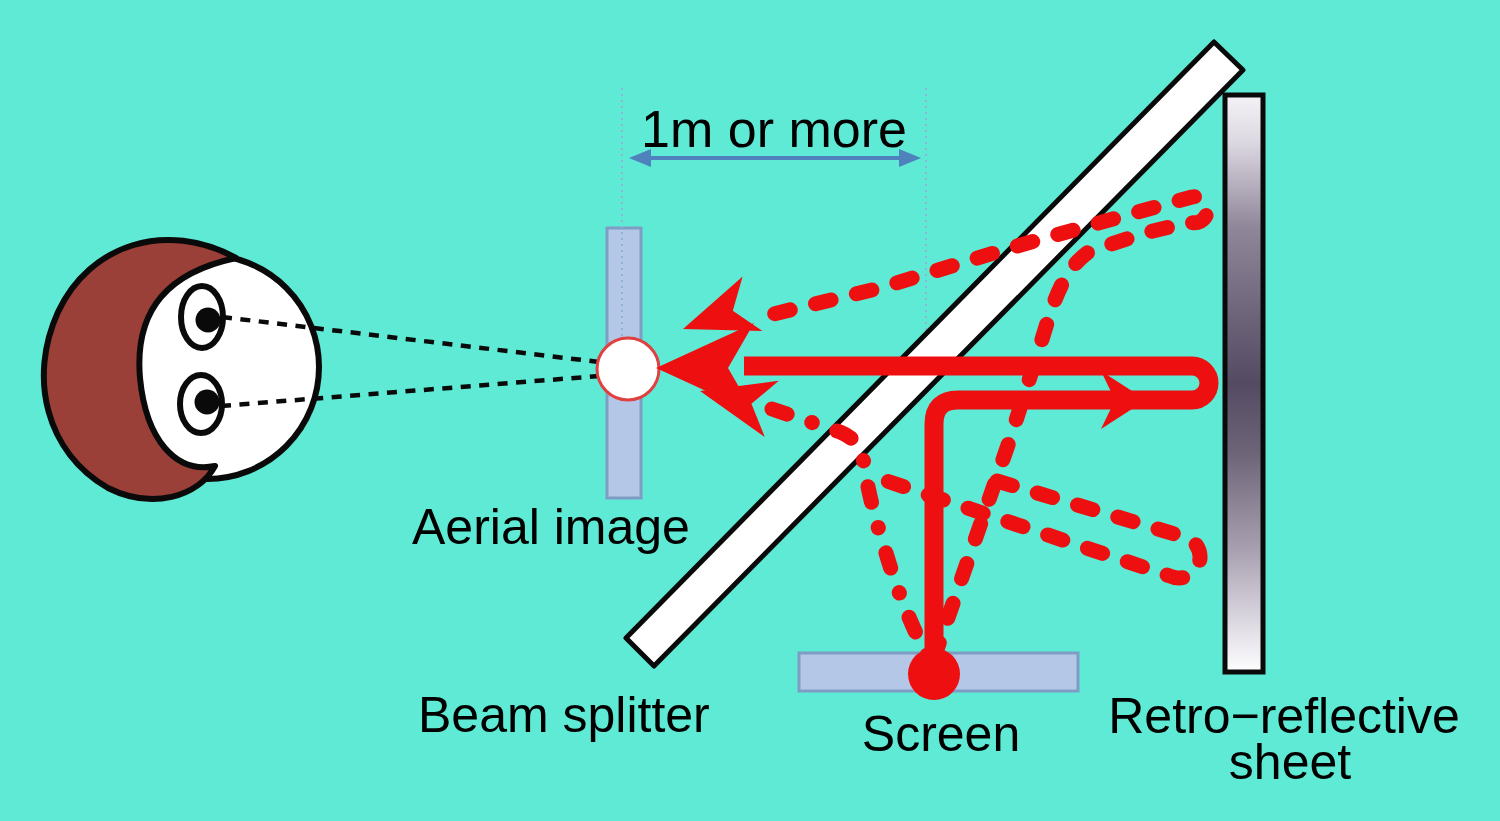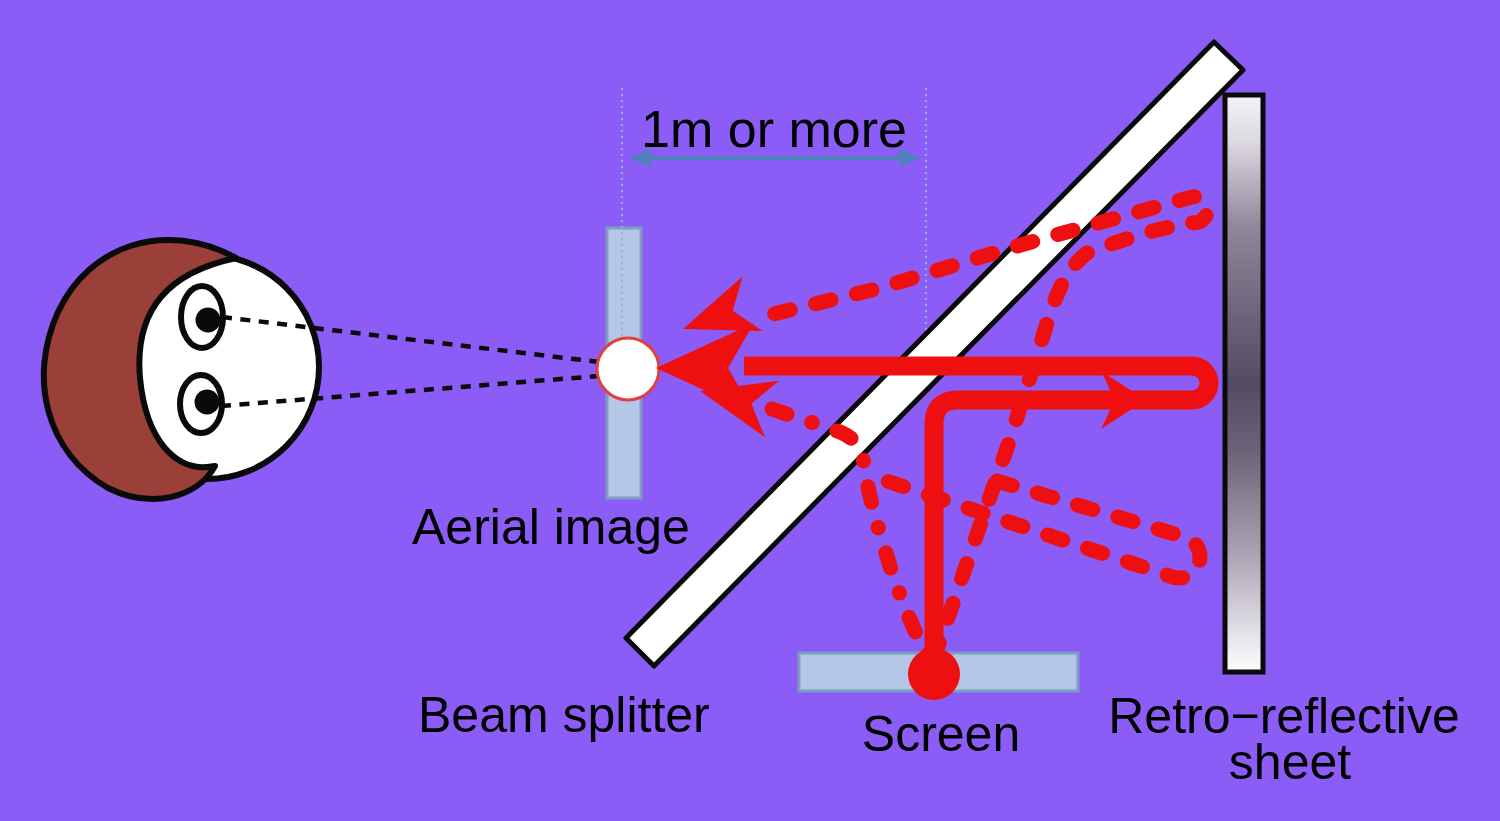--- a/index.html
+++ b/index.html
@@ -1,16 +1,16 @@
 <!DOCTYPE html>
 <html><head>
 <meta charset="utf-8">
 <style>
   html,body{margin:0;padding:0;background:#ffffff;}
-  .stage{width:1500px;height:821px;position:relative;background:#8b5cf6;overflow:hidden;}
+  .stage{width:1500px;height:821px;position:relative;background:#5eead4;overflow:hidden;}
   svg{display:block;}
   text{font-family:"Liberation Sans", sans-serif;fill:#000000;}
   .label{font-size:50px;}
   .dimlabel{font-size:52px;}
 </style>
 </head>
 <body>
 
 <div class="stage">
 <svg width="1500" height="821" viewBox="0 0 1500 821">

